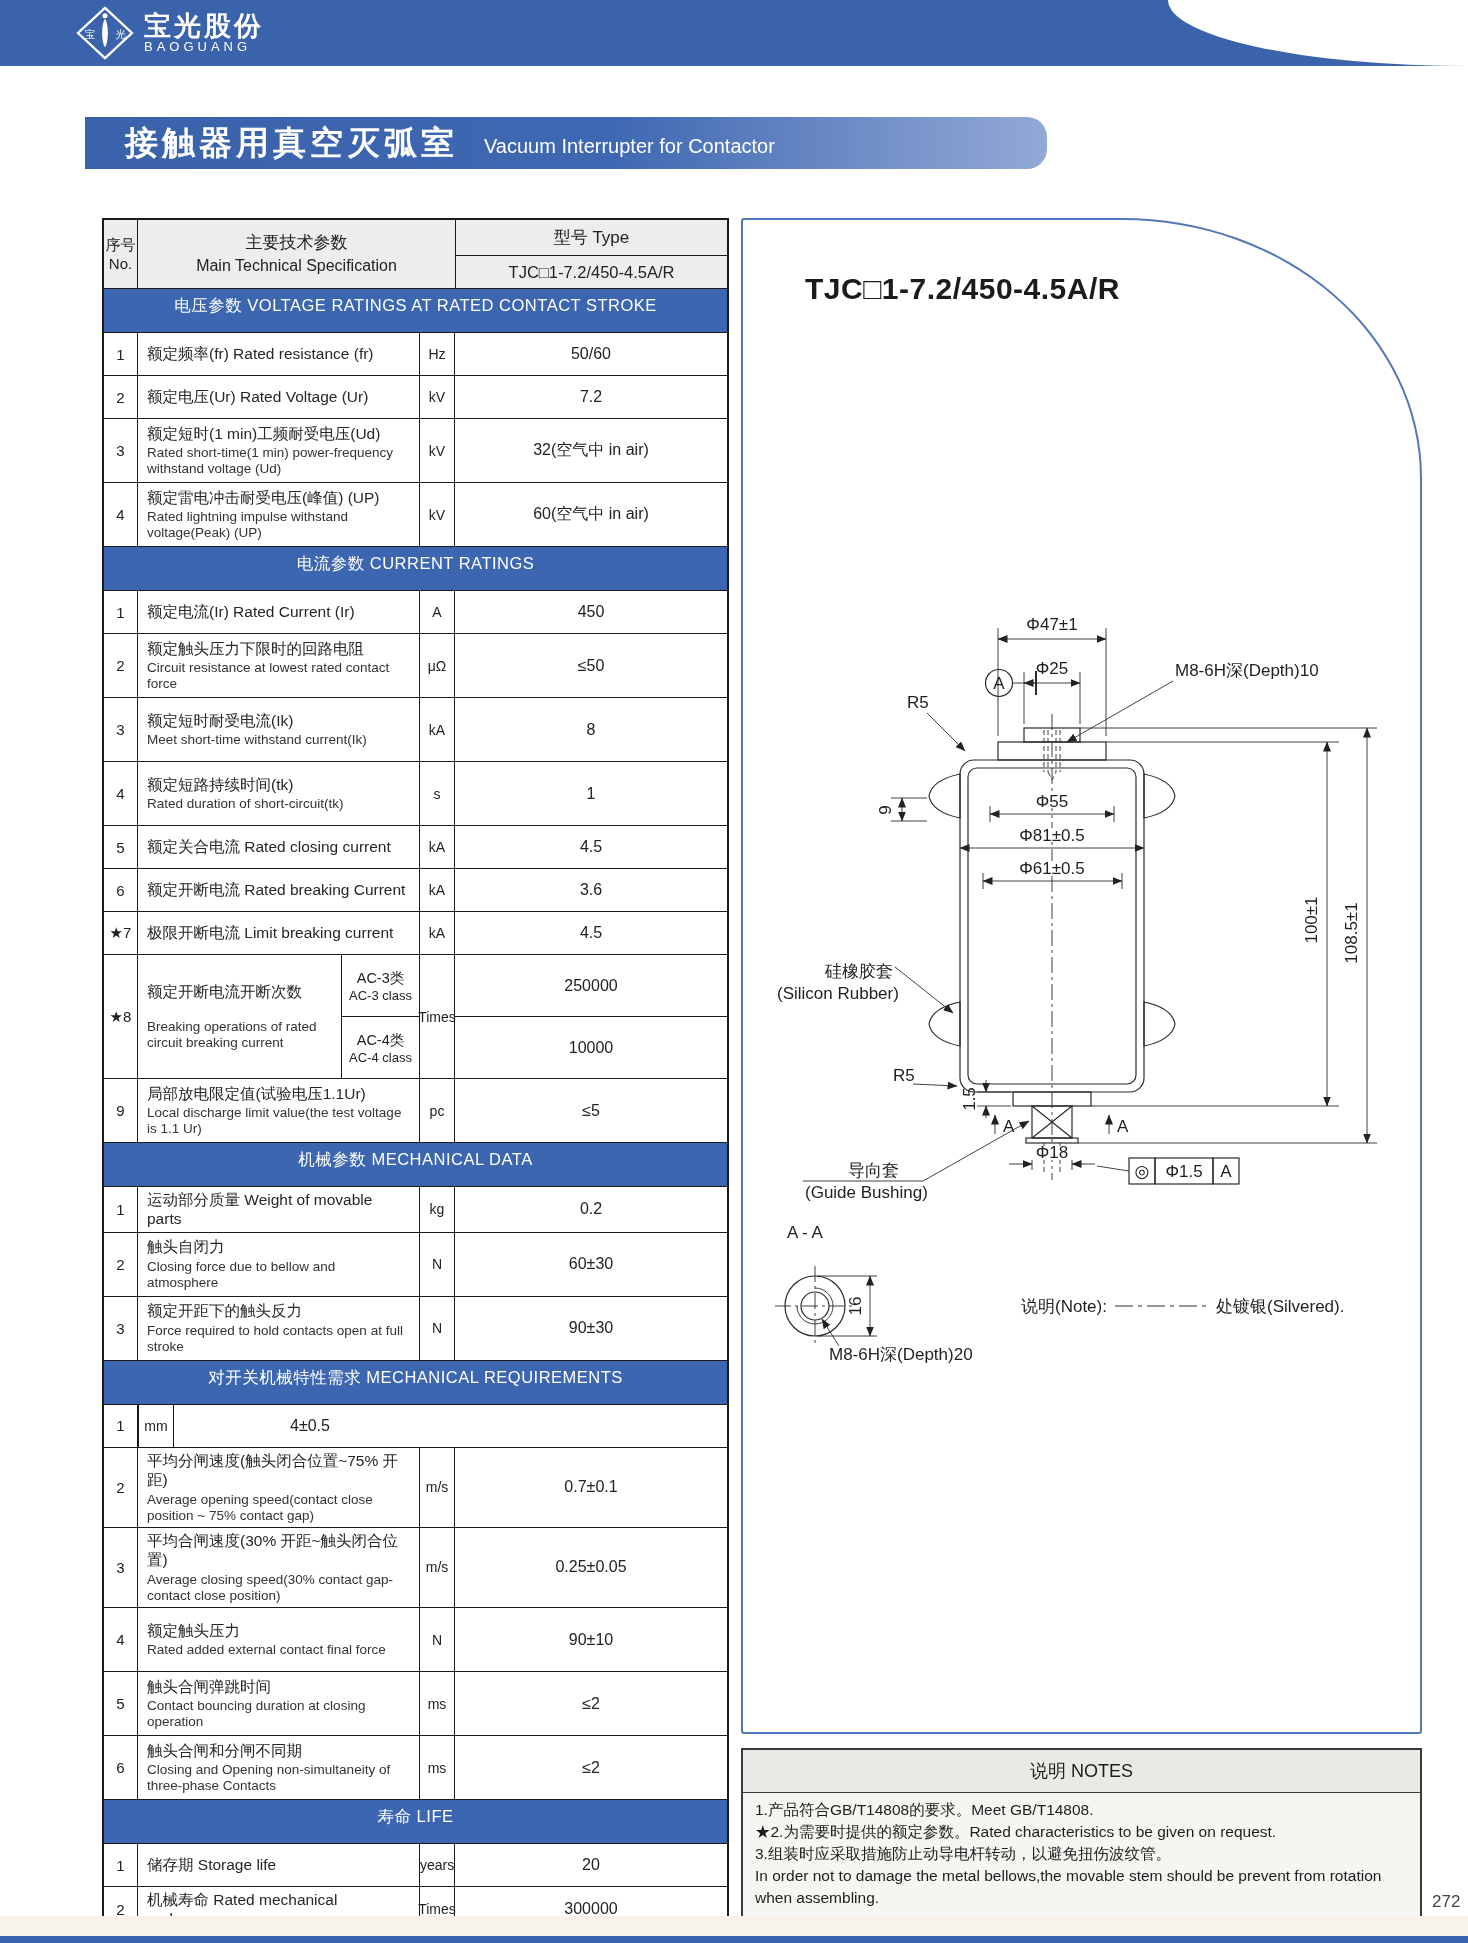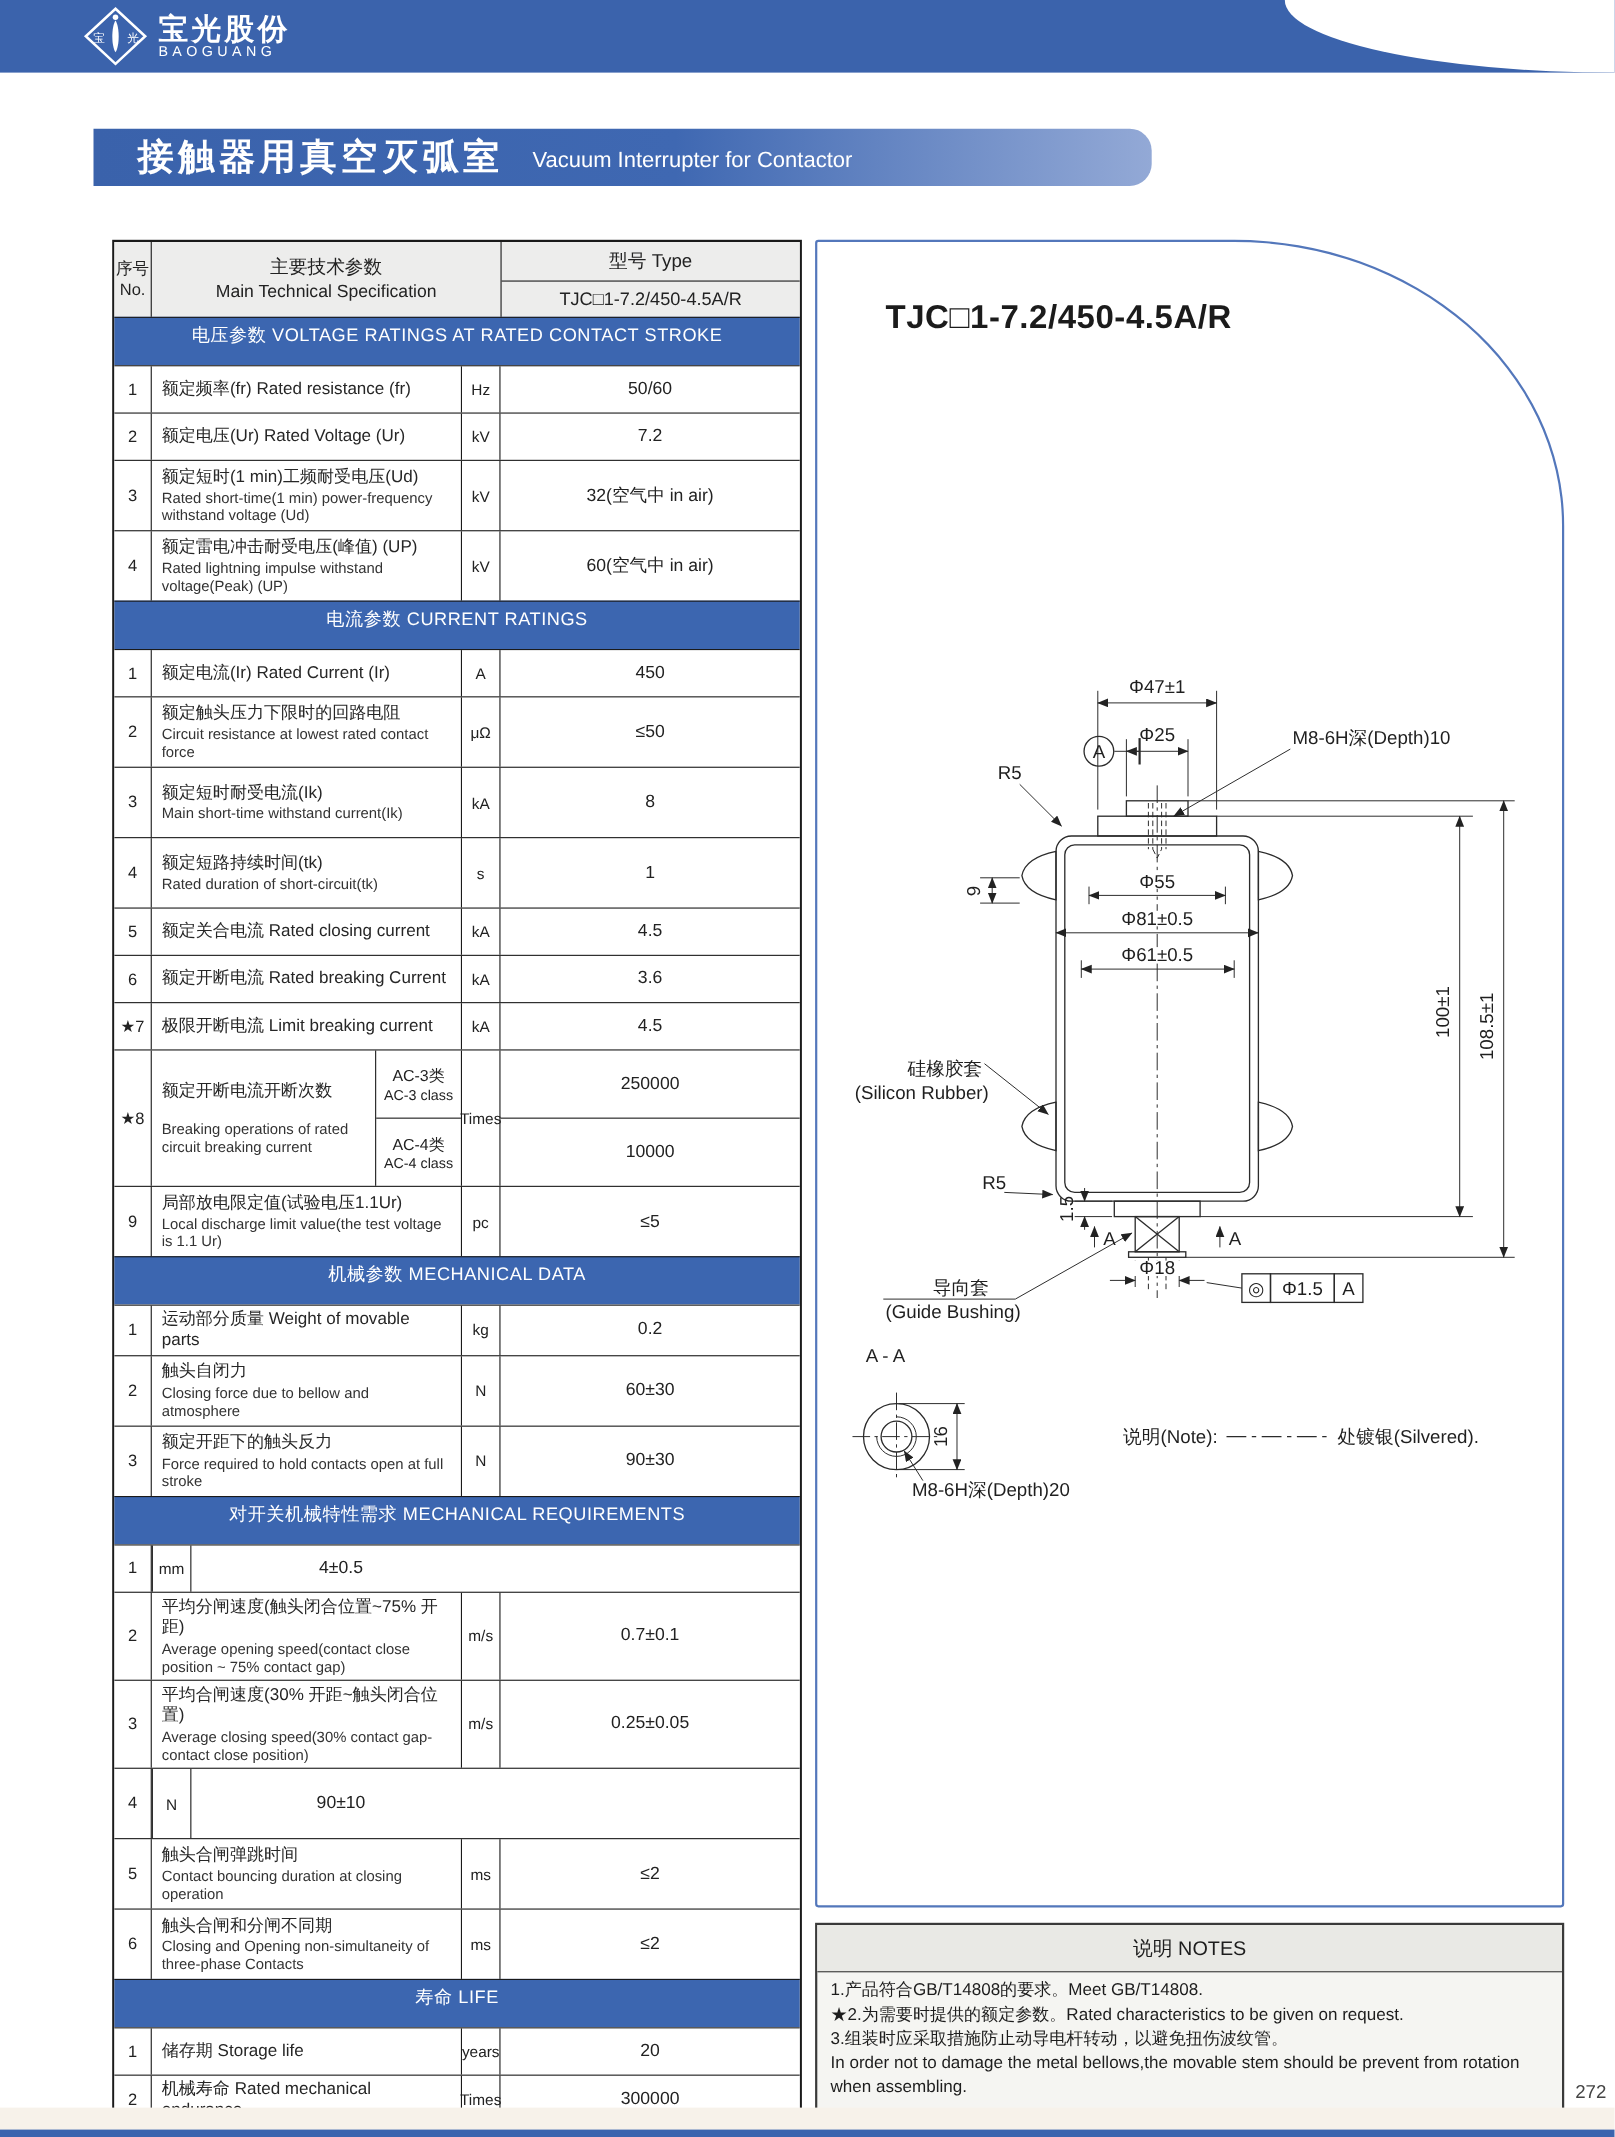--- a/index.html
+++ b/index.html
@@ -169,21 +169,21 @@
             <div class="zh">额定触头压力下限时的回路电阻</div>
             <div class="en">Circuit resistance at lowest rated contact force</div>
           </div>
           <div class="c-unit">μΩ</div>
           <div class="c-val">≤50</div>
         </div>
         <div class="t-row tall">
           <div class="c-no">3</div>
           <div class="c-spec">
             <div class="zh">额定短时耐受电流(Ik)</div>
-            <div class="en">Main short-time withstand current(Ik)</div>
+            <div class="en">Meet short-time withstand current(Ik)</div>
           </div>
           <div class="c-unit">kA</div>
           <div class="c-val">8</div>
         </div>
         <div class="t-row tall">
           <div class="c-no">4</div>
           <div class="c-spec">
             <div class="zh">额定短路持续时间(tk)</div>
             <div class="en">Rated duration of short-circuit(tk)</div>
           </div>
@@ -293,20 +293,24 @@
           <div class="c-no">3</div>
           <div class="c-spec">
             <div class="zh">平均合闸速度(30% 开距~触头闭合位置)</div>
             <div class="en">Average closing speed(30% contact gap-contact close position)</div>
           </div>
           <div class="c-unit">m/s</div>
           <div class="c-val">0.25±0.05</div>
         </div>
         <div class="t-row tall">
           <div class="c-no">4</div>
+          <div class="c-spec">
+            <div class="zh">额定触头压力</div>
+            <div class="en">Rated added external contact final force</div>
+          </div>
           <div class="c-unit">N</div>
           <div class="c-val">90±10</div>
         </div>
         <div class="t-row tall">
           <div class="c-no">5</div>
           <div class="c-spec">
             <div class="zh">触头合闸弹跳时间</div>
             <div class="en">Contact bouncing duration at closing operation</div>
           </div>
           <div class="c-unit">ms</div>

